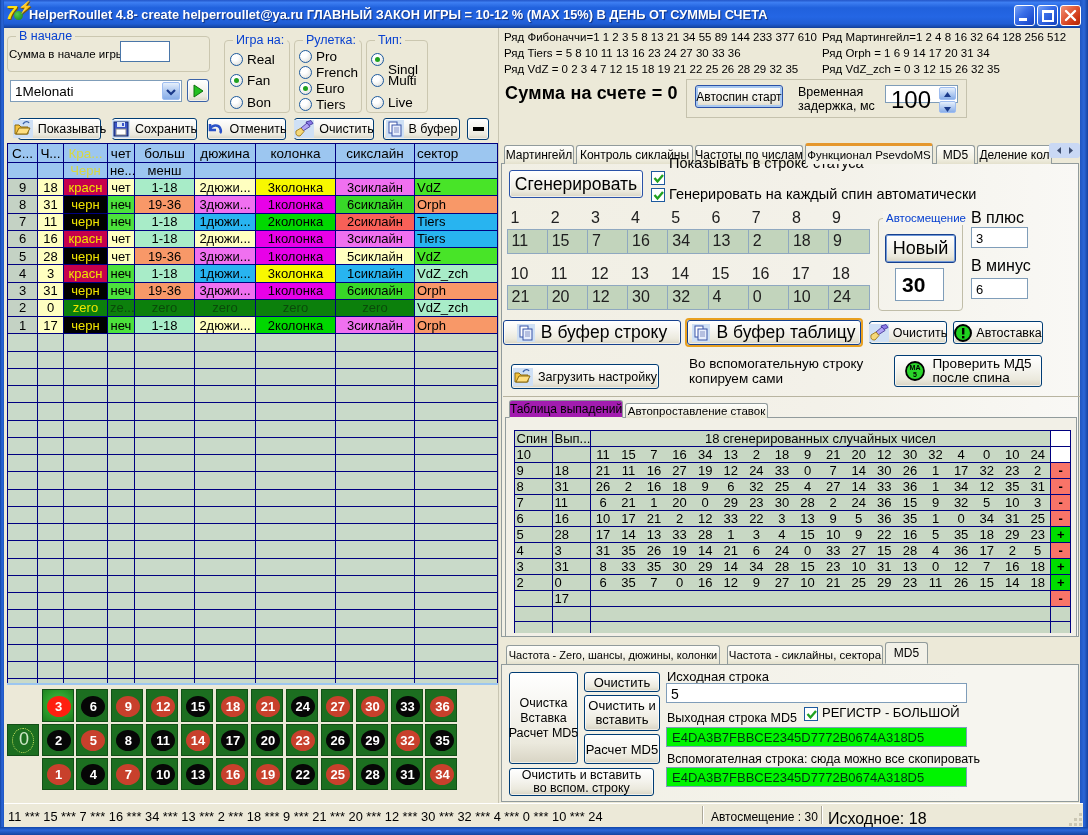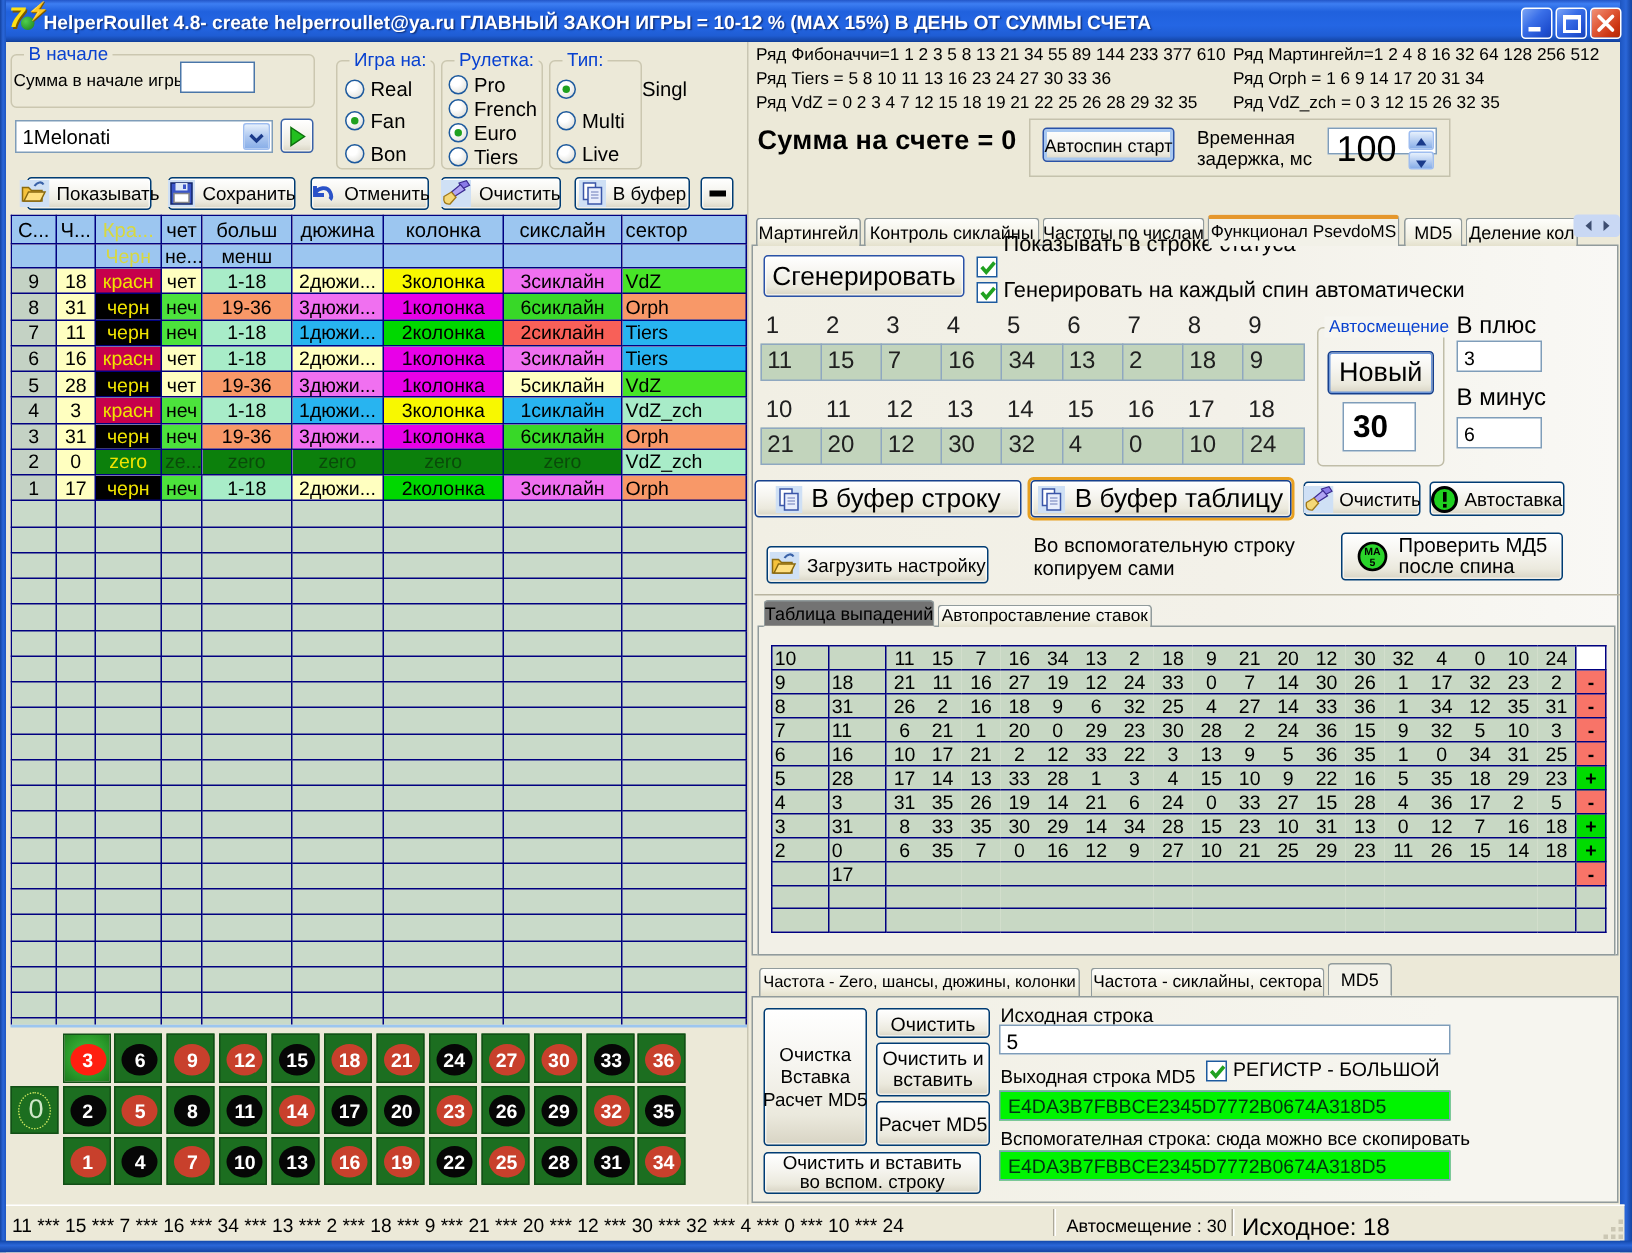--- a/index.html
+++ b/index.html
@@ -82,21 +82,21 @@
 <div class="radio" style="left:299px;top:66px;"></div>
 <div class="rlbl" style="left:316px;top:65px;">French</div>
 <div class="radio sel" style="left:299px;top:82px;"></div>
 <div class="rlbl" style="left:316px;top:81px;">Euro</div>
 <div class="radio" style="left:299px;top:98px;"></div>
 <div class="rlbl" style="left:316px;top:97px;">Tiers</div>
 <div class="gb" style="left:366px;top:40px;width:62px;height:73px;">
     <div class="lbl">Тип:</div>
   </div>
 <div class="radio sel" style="left:371px;top:53px;"></div>
-<div class="rlbl" style="left:388px;top:52px;margin-left:40px;">Singl</div>
+<div class="rlbl" style="left:388px;top:62px;">Singl</div>
 <div class="radio" style="left:371px;top:74px;"></div>
 <div class="rlbl" style="left:388px;top:73px;">Multi</div>
 <div class="radio" style="left:371px;top:96px;"></div>
 <div class="rlbl" style="left:388px;top:95px;">Live</div>
 <div class="btn" style="left:18px;top:118px;width:83px;height:22px;font-size:12.5px;">
  <span style="display:inline-block;margin-right:5px;height:18px;"><svg width="20" height="18" viewBox="0 0 20 18">
         <rect x="0" y="0" width="20" height="18" fill="#cfe0f5"></rect>
         <path d="M2 5 L2 14 L15 14 L15 7 L8 7 L6 5 Z" fill="#f5c23c" stroke="#8a6a10" stroke-width="1"></path>
         <path d="M3 14 L6 8 L17 8 L14 14 Z" fill="#ffdf80" stroke="#8a6a10" stroke-width="1"></path>
         <path d="M10 4 C12 1 15 1 16 3" stroke="#3a62a8" stroke-width="1.4" fill="none"></path>
@@ -825,21 +825,21 @@
  <span style="display:inline-block;margin-right:6px;width:22px;height:22px;"><svg width="22" height="22">
         <circle cx="11" cy="11" r="9" fill="#2ad42a" stroke="#000" stroke-width="1.8"></circle>
         <text x="11" y="10" text-anchor="middle" font-size="7" font-weight="bold" fill="#000" font-family="Liberation Sans, sans-serif">МА</text>
         <text x="11" y="17" text-anchor="middle" font-size="7" font-weight="bold" fill="#000" font-family="Liberation Sans, sans-serif">5</text>
       </svg></span>
  <span>Проверить МД5<br>после спина</span>
   </div>
 
 <div class="abs" style="left:503px;top:396px;width:577px;height:1px;background:#b8b4a0;"></div>
 <div class="abs" style="left:505px;top:417px;width:572px;height:220px;border:1px solid #919b9c;background:#f2f0e7;"></div>
-<div class="abs" style="left:509px;top:400px;width:114px;height:18px;border:1px solid #919b9c;border-bottom:1px solid #f1efe3;border-radius:3px 3px 0 0;background:#737373;z-index:5;display:flex;align-items:center;justify-content:center;font-size:12px;white-space:nowrap;overflow:hidden;">Таблица выпадений</div>
+<div class="abs" style="left:509px;top:400px;width:114px;height:18px;border:1px solid #919b9c;border-bottom:1px solid #f1efe3;border-radius:3px 3px 0 0;background:#a21caf;z-index:5;display:flex;align-items:center;justify-content:center;font-size:12px;white-space:nowrap;overflow:hidden;">Таблица выпадений</div>
 <div class="abs" style="left:625px;top:403px;width:143px;height:15px;border:1px solid #919b9c;border-bottom:none;border-radius:3px 3px 0 0;background:linear-gradient(180deg,#fefefb,#f1efe2 70%,#e4e1cd);display:flex;align-items:center;justify-content:center;font-size:11.5px;white-space:nowrap;overflow:hidden;">Автопроставление ставок</div>
 <div class="abs" style="left:513.5px;top:430px;width:558px;height:203px;overflow:hidden;">
     <table style="position:absolute;left:0;top:0;width:557px;table-layout:fixed;font-size:13px;">
       <colgroup>
         <col style="width:38px">
         <col style="width:38px">
         <col style="width:25.6px">
         <col style="width:25.6px">
         <col style="width:25.6px">
         <col style="width:25.6px">
@@ -853,20 +853,26 @@
         <col style="width:25.6px">
         <col style="width:25.6px">
         <col style="width:25.6px">
         <col style="width:25.6px">
         <col style="width:25.6px">
         <col style="width:25.6px">
         <col style="width:25.6px">
         <col style="width:20px">
       </colgroup>
       <tbody>
+        <tr style="height:12.5px;">
+          <td style="border:1px solid #000080;background:#c8d8c4;padding:0 2px;font-size:13px;">Спин</td>
+          <td style="border:1px solid #000080;background:#c8d8c4;padding:0 2px;">Вып...</td>
+          <td colspan="18" style="border:1px solid #000080;background:#c8d8c4;text-align:center;">18 сгенерированных случайных чисел</td>
+          <td style="border:1px solid #000080;background:#fff;"></td>
+        </tr>
         <tr style="height:15.3px;">
           <td style="border:1px solid #000080;background:#c8d8c4;padding:0 2px;">10</td>
           <td style="border:1px solid #000080;background:#c8d8c4;padding:0 2px;"></td>
           <td style="border-top:1px solid #000080;border-bottom:1px solid #000080;background:#c8d8c4;text-align:center;padding:0;">11</td>
           <td style="border-top:1px solid #000080;border-bottom:1px solid #000080;background:#c8d8c4;text-align:center;padding:0;">15</td>
           <td style="border-top:1px solid #000080;border-bottom:1px solid #000080;background:#c8d8c4;text-align:center;padding:0;">7</td>
           <td style="border-top:1px solid #000080;border-bottom:1px solid #000080;background:#c8d8c4;text-align:center;padding:0;">16</td>
           <td style="border-top:1px solid #000080;border-bottom:1px solid #000080;background:#c8d8c4;text-align:center;padding:0;">34</td>
           <td style="border-top:1px solid #000080;border-bottom:1px solid #000080;background:#c8d8c4;text-align:center;padding:0;">13</td>
           <td style="border-top:1px solid #000080;border-bottom:1px solid #000080;background:#c8d8c4;text-align:center;padding:0;">2</td>

